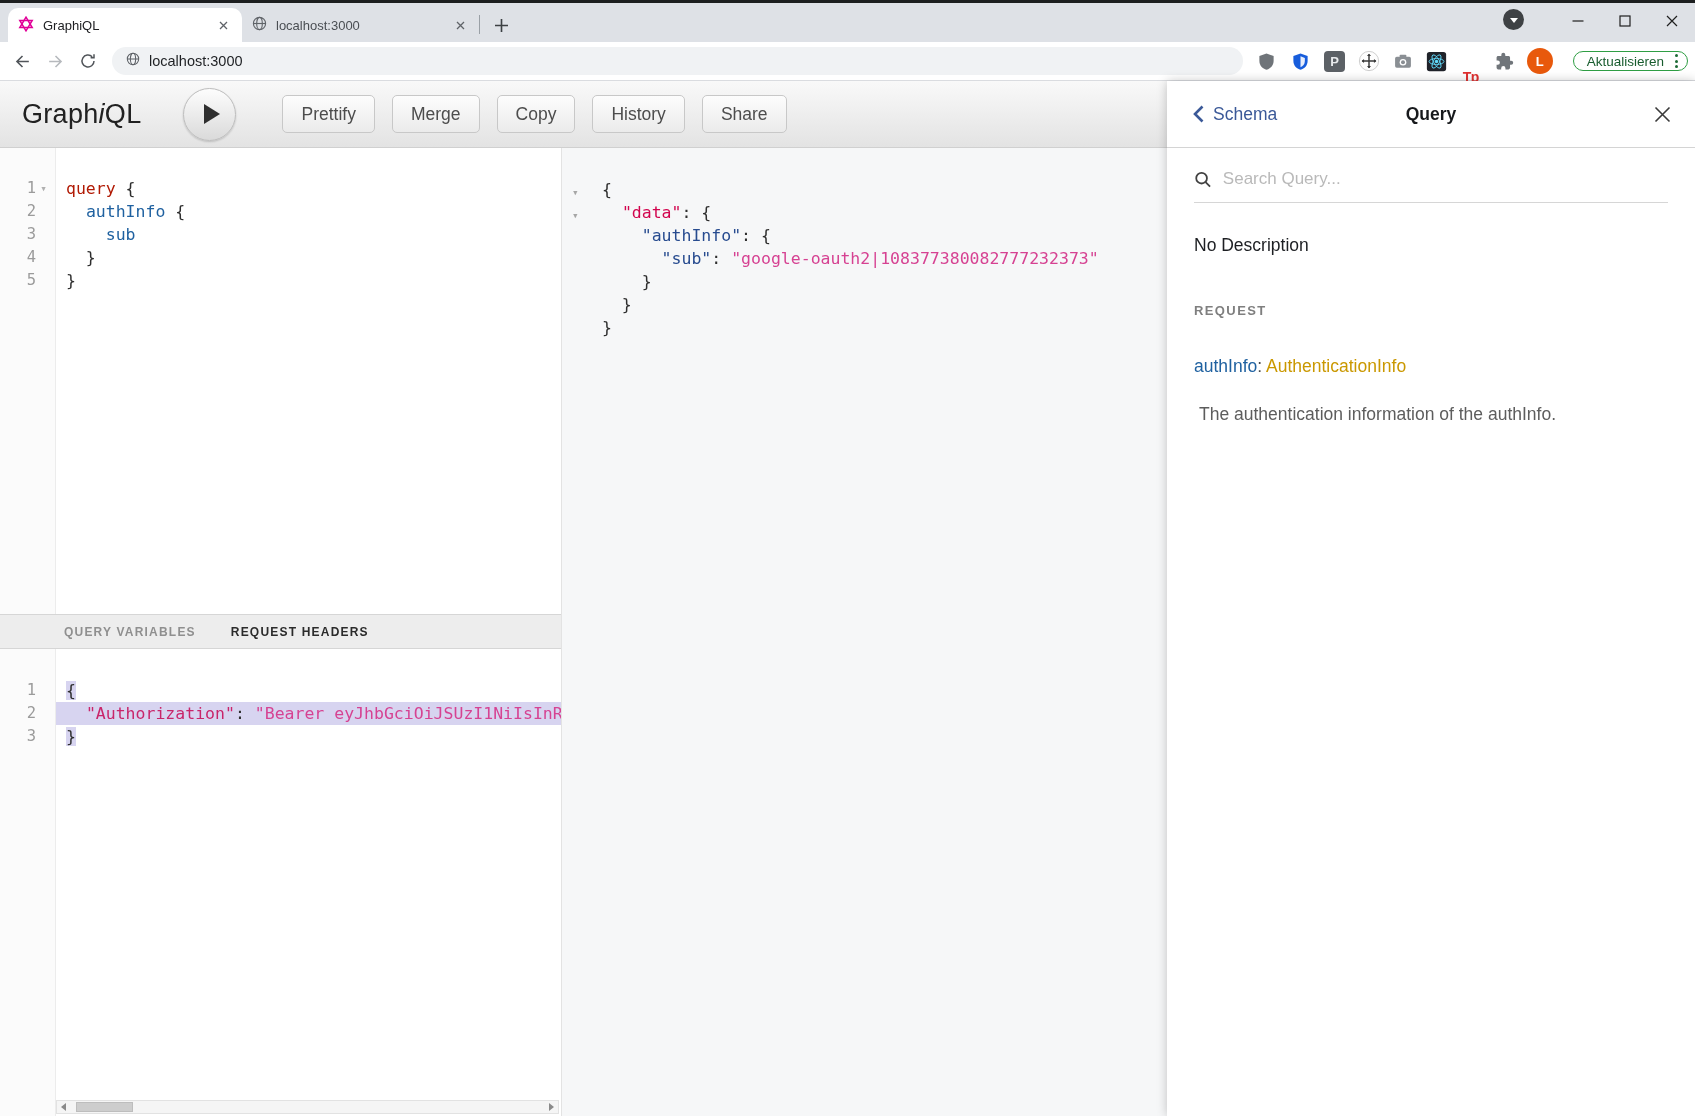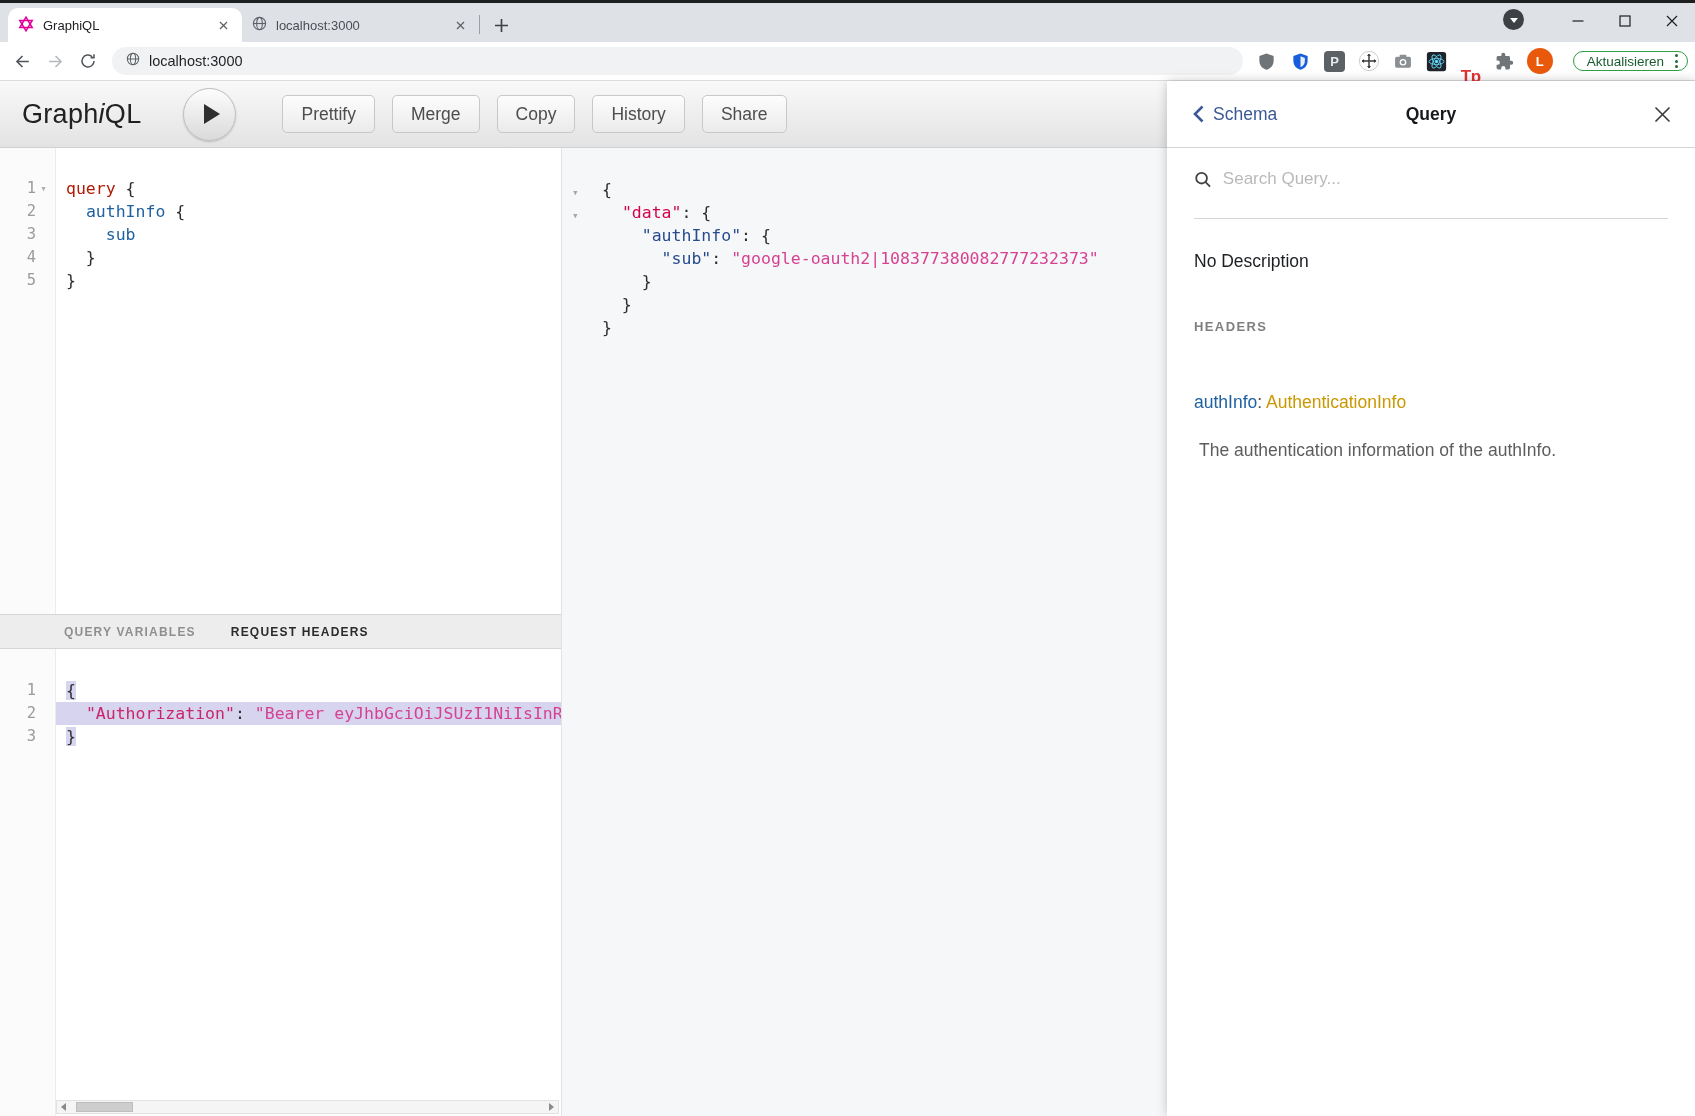--- a/index.html
+++ b/index.html
@@ -22,21 +22,21 @@
   .circle-btn .tri { width:0; height:0; border-left:4px solid transparent; border-right:4px solid transparent; border-top:5px solid #fff; margin-top:1px; }
   .win-btn { width:47px; height:36px; display:flex; align-items:center; justify-content:center; margin-bottom:3px; }
 
   .navbar { height:39px; background:#fff; display:flex; align-items:center; padding:0 7px; border-bottom:1px solid #dadce0; }
   .nav-btn { width:30px; height:30px; display:flex; align-items:center; justify-content:center; border-radius:50%; margin-right:3px; }
   .addr { flex:1; height:28px; background:#f0f2f4; border-radius:14px; display:flex; align-items:center; gap:9px; padding:0 14px; margin:0 12px 0 6px; }
   .addr .url { font-size:14.5px; color:#1e2023; }
   .ext-row { display:flex; align-items:center; gap:10px; margin-right:10px; }
   .ext { width:24px; height:24px; display:flex; align-items:center; justify-content:center; }
   .badge-p { width:21px; height:21px; background:#5c6166; color:#e8eaec; border-radius:4px; font-size:13px; font-weight:bold; display:flex; align-items:center; justify-content:center; }
-  .badge-tp { color:#e03131; font-weight:bold; font-size:17px; letter-spacing:-0.5px;margin-top:31px; }
+  .badge-tp { color:#e03131; font-weight:bold; font-size:14px; letter-spacing:-0.5px;margin-top:31px; }
   .avatar { width:26px; height:26px; border-radius:50%; background:#e8590c; color:#fff; font-size:13px; font-weight:bold; display:flex; align-items:center; justify-content:center; }
   .update-pill { height:20px; border:1.5px solid #2f9e44; border-radius:14px; display:flex; align-items:center; gap:9px; padding:0 7px 0 13px; margin-left:10px; }
   .update-pill .lbl { font-size:13.5px; color:#185c2e; }
   .kebab { display:flex; flex-direction:column; gap:2.5px; padding:2px; }
   .kebab i { width:3px; height:3px; border-radius:50%; background:#1d6b36; display:block; }
 
   
   .app { position:absolute; top:81px; left:0; right:0; bottom:0; }
   .editors { position:absolute; left:0; top:0; width:1167px; height:100%; display:flex; flex-direction:column; }
   .gql-topbar { height:67px; background:linear-gradient(#f9f9f9,#e3e3e3); border-bottom:1px solid #d0d0d0; display:flex; align-items:center; padding-left:22px; flex:none; }
@@ -87,26 +87,26 @@
   .tk-rprop { color:#274B8F; }
   .tk-str { color:#D64292; }
   .tk-vkey { color:#C9256A; }
 
   
   .doc-panel { position:absolute; top:0; right:0; width:528px; height:100%; background:#fff; box-shadow:0 0 10px rgba(0,0,0,0.22); z-index:2; }
   .doc-header { height:67px; position:relative; border-bottom:1px solid #d4d4d4; }
   .doc-back { position:absolute; left:26px; top:0; height:100%; display:flex; align-items:center; gap:9px; color:#3B5998; font-size:17.5px; cursor:pointer; }
   .doc-title { position:absolute; left:0; right:0; top:0; height:100%; display:flex; align-items:center; justify-content:center; font-size:17.5px; font-weight:bold; color:#17191c; }
   .doc-close { position:absolute; right:24px; top:0; height:100%; display:flex; align-items:center; cursor:pointer; }
-  .search-row { margin:0 27px; padding:21px 0 29px; border-bottom:1px solid #d6d6d6; display:flex; align-items:center; gap:11px; }
+  .search-row { margin:0 27px; padding:21px 0 13px; border-bottom:1px solid #d6d6d6; display:flex; align-items:center; gap:11px; }
   .search-row input { border:none; outline:none; font-size:17px; color:#333; width:100%; font-family:"Liberation Sans",sans-serif; background:transparent; }
   .search-row input::placeholder { color:#b9b9b9; }
   .no-desc { margin:32px 27px 0; font-size:17.5px; color:#1d1f23; }
   .fields-h { margin:47px 27px 0; font-size:13px; font-weight:bold; letter-spacing:1.4px; color:#7f7f7f; }
-  .field-line { margin:58px 27px 0; font-size:17.5px; }
+  .field-line { margin:38px 27px 0; font-size:17.5px; }
   .field-name { color:#1F61A0; cursor:pointer; }
   .field-colon { color:#4a4a4a; }
   .field-type { color:#CA9800; cursor:pointer; }
   .field-desc { margin:27px 27px 0 32px; font-size:17.5px; color:#5d5d5d; }
 </style>
 </head>
 <body>
 
 <div class="window">
 
@@ -343,21 +343,21 @@
         </div>
       </div>
       <div class="search-row">
         <svg width="19" height="19" viewBox="0 0 20 20" fill="none" stroke="#414141" stroke-width="2">
             <circle cx="8.5" cy="8.5" r="6"></circle>
             <path d="M13 13 L18 18"></path>
           </svg>
         <input type="text" placeholder="Search Query..." style="">
       </div>
       <div class="no-desc">No Description</div>
-      <div class="fields-h">HEADERS</div>
+      <div class="fields-h">REQUEST</div>
       <div class="field-line">
         <span class="field-name">authInfo</span><span class="field-colon">:</span>
         <span class="field-type">AuthenticationInfo</span>
       </div>
       <div class="field-desc">The authentication information of the authInfo.</div>
     </div>
 
   </div>
 </div>
 

